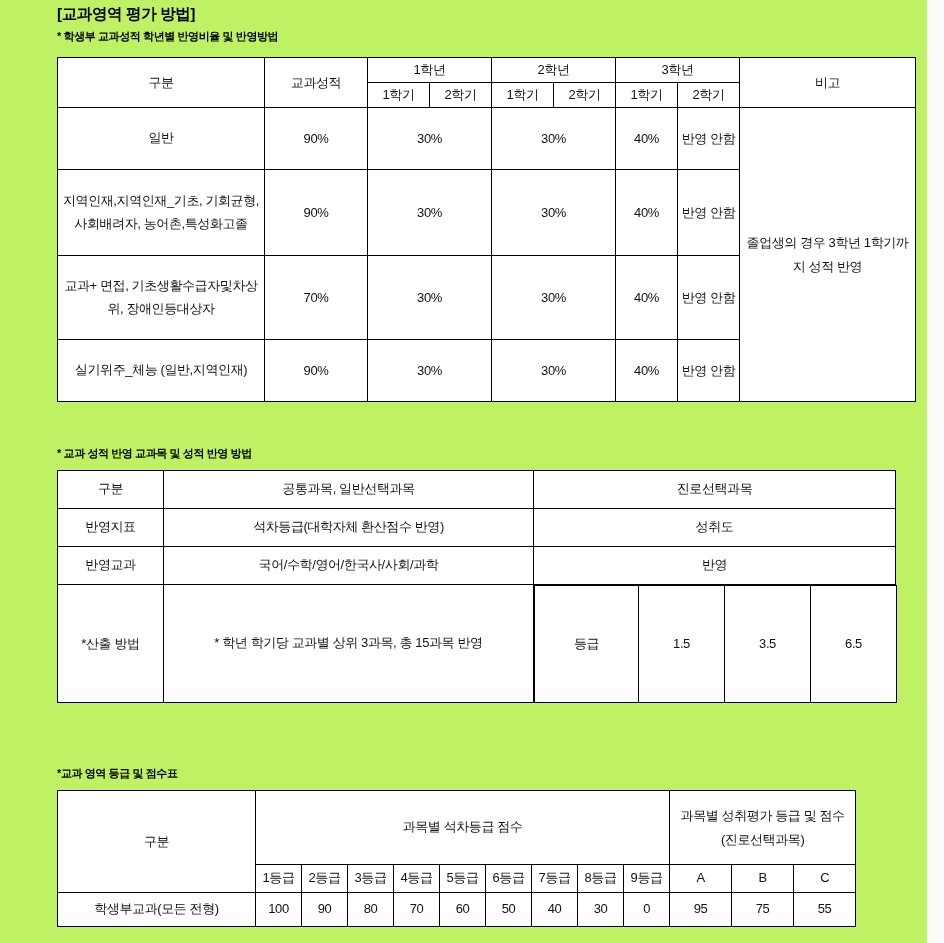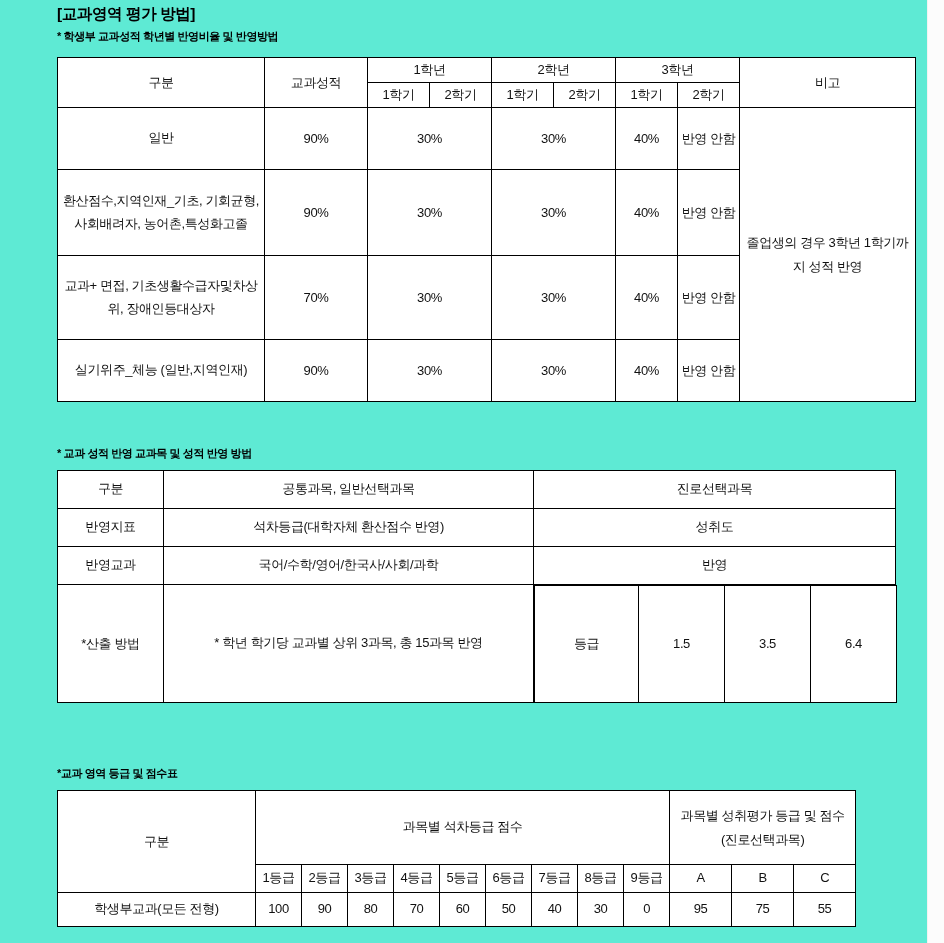--- a/index.html
+++ b/index.html
@@ -12,21 +12,21 @@
     height: 943px;
     background: #fdfdfd;
     font-family: "Liberation Sans", "DejaVu Sans", sans-serif;
     color: #000;
     overflow: hidden;
   }
   .page {
     position: relative;
     width: 944px;
     height: 943px;
-    background: #5eead4;
+    background: #bef264;
     box-sizing: border-box;
     padding: 16px;
   }
   .page::after {
     content: "";
     position: absolute;
     top: 0; right: 0;
     width: 16px; height: 943px;
     background: #fcfcfc;
     border-left: 1px solid #f2f2f2;
@@ -168,21 +168,21 @@
         <td class="r-label">일반</td>
         <td>90%</td>
         <td colspan="2">30%</td>
         <td colspan="2">30%</td>
         <td>40%</td>
         <td>반영 안함</td>
         <td rowspan="4" class="remark">졸업생의 경우 3학년 1학기까지 성적 반영</td>
       </tr>
 
       <tr style="height:86px">
-        <td class="r-label">환산점수,지역인재_기초, 기회균형,사회배려자, 농어촌,특성화고졸</td>
+        <td class="r-label">지역인재,지역인재_기초, 기회균형,사회배려자, 농어촌,특성화고졸</td>
         <td>90%</td>
         <td colspan="2">30%</td>
         <td colspan="2">30%</td>
         <td>40%</td>
         <td>반영 안함</td>
       </tr>
 
       <tr style="height:84px">
         <td class="r-label">교과+ 면접, 기초생활수급자및차상위, 장애인등대상자</td>
         <td>70%</td>
@@ -236,21 +236,21 @@
               <col style="width:104px">
                 <col style="width:86px">
               <col style="width:86px">
                 <col style="width:86px">
             </colgroup>
             <tbody>
               <tr style="height:28px">
                 <td>등급</td>
                 <td>1.5</td>
                 <td>3.5</td>
-                <td>6.4</td>
+                <td>6.5</td>
               </tr>
             </tbody>
           </table>
         </td>
       </tr>
     </tbody>
   </table>
 
   <h2 class="sec-title" id="sec3-title">*교과 영역 등급 및 점수표</h2>
 

